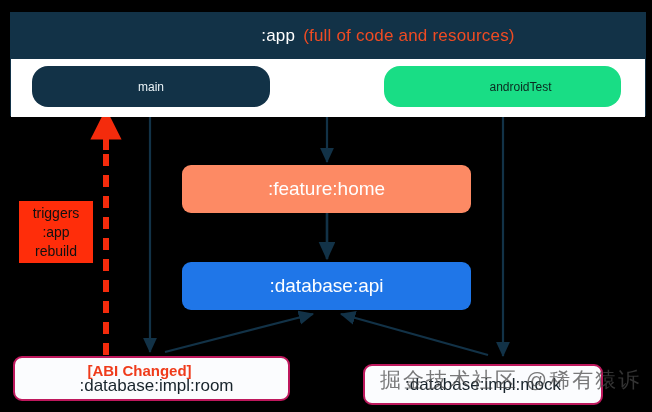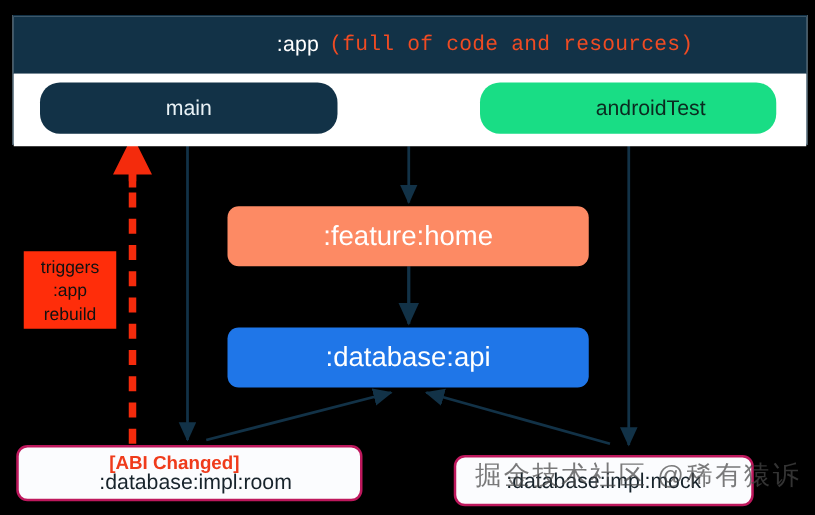--- a/index.html
+++ b/index.html
@@ -39,54 +39,53 @@
   }
   #app-title {
     color: #ffffff;
     font-size: 17px;
     letter-spacing: 0.2px;
   }
   #app-subtitle {
     color: #ef4b23;
     font-size: 17px;
     letter-spacing: 0.2px;
-    font-family: Liberation Mono, monospace;
   }
   #app-body {
     position: absolute; left: 0; top: 46px;
     width: 100%; height: 58px;
     background: #ffffff;
   }
 
   .srcbox {
     position: absolute;
     border-radius: 16px;
     display: flex; align-items: center; justify-content: center;
-    font-size: 17px;
+    font-size: 12px;
   }
   #box-main {
     left: 21px; top: 7px;
     width: 238px; height: 41px;
     background: #123247;
     color: #e9f2f6;
   }
   #box-androidtest {
     left: 373px; top: 7px;
     width: 237px; height: 41px;
     background: #19dd85;
     color: #0b2a20;
     padding-left: 36px;
   }
 
   
   .node {
     position: absolute;
     border-radius: 9px;
     display: flex; align-items: center; justify-content: center;
-    font-size: 22px;
+    font-size: 19px;
     color: #ffffff;
     z-index: 2;
   }
   #node-feature-home {
     left: 182px; top: 165px;
     width: 289px; height: 48px;
     background: #fd8a64;
   }
   #node-database-api {
     left: 182px; top: 262px;

